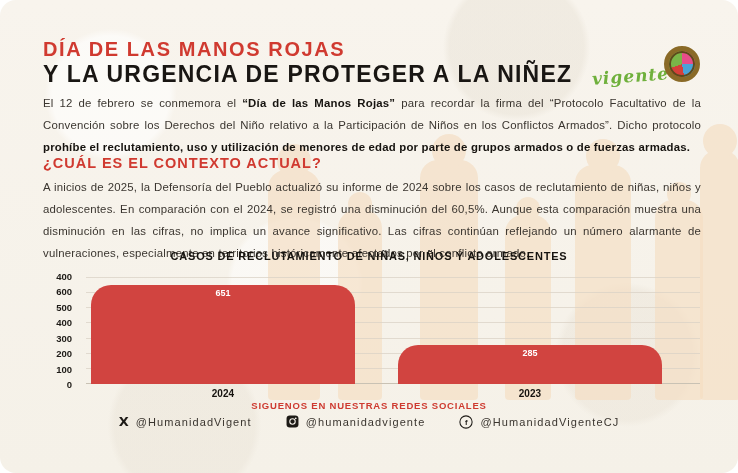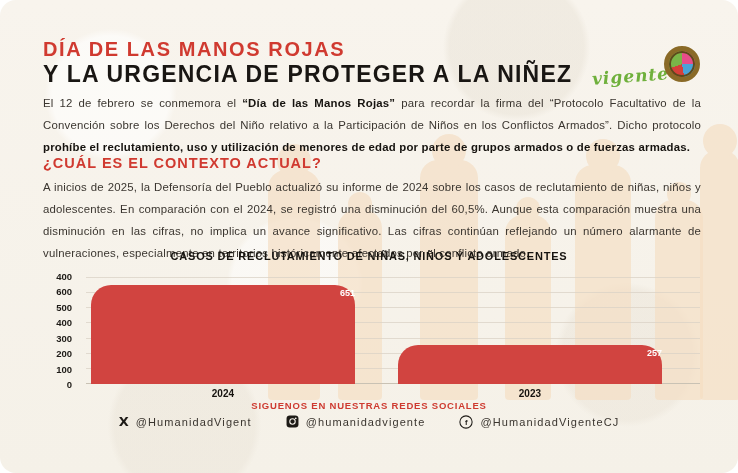--- a/index.html
+++ b/index.html
@@ -67,21 +67,21 @@
   .chart { position:absolute; left:40px; top:276px; width:662px; height:122px; }
   .chart-y-axis { position:absolute; left:0; top:0; width:40px; height:108px; }
   .ytick { position:absolute; right:8px; transform:translateY(50%);
            font-size:9.5px; font-weight:bold; color:#1d1a16; }
   .chart-plot { position:absolute; left:46px; top:2px; width:614px; height:106px; }
   .gridline { position:absolute; left:0; width:100%; height:1px;
               background:#d9d2c5; opacity:.75; }
   .gridline.baseline { background:#c9c2b4; opacity:1; }
   .bar { position:absolute; bottom:0; border-radius:20px 20px 0 0; }
   .bar-value { position:absolute; top:3px; left:0; width:100%;
-               text-align:right; font-size:9px; font-weight:bold; }
+               text-align:center; font-size:9px; font-weight:bold; }
   .xlabel { position:absolute; top:110px; transform:translateX(-50%);
             font-size:10px; font-weight:bold; color:#16130f; }
 
   
   .footer-heading { position:absolute; left:43px; top:400px; width:652px;
             text-align:center; color:#ce3a30; font-weight:bold;
             font-size:9.5px; letter-spacing:.8px; }
   .social-row { position:absolute; left:43px; top:414px; width:652px;
             display:flex; justify-content:center; gap:34px; align-items:center; }
   .social-item { display:flex; align-items:center; gap:7px; cursor:pointer; }
@@ -143,21 +143,21 @@
           <div class="gridline" style="bottom: 42.8571%;"></div>
           <div class="gridline" style="bottom: 57.1429%;"></div>
           <div class="gridline" style="bottom: 71.4286%;"></div>
           <div class="gridline" style="bottom: 85.7143%;"></div>
           <div class="gridline" style="bottom: 100%;"></div>
           <div class="bar" style="left: 0.8%; width: 43%; height: 93%; background: rgb(209, 68, 64);">
             <div class="bar-value" style="color: rgb(255, 255, 255);">651</div>
           </div>
           <div class="xlabel" style="left: 22.3%;">2024</div>
           <div class="bar" style="left: 50.8%; width: 43%; height: 36.7143%; background: rgb(209, 68, 64);">
-            <div class="bar-value" style="color: rgb(255, 255, 255);">257</div>
+            <div class="bar-value" style="color: rgb(255, 255, 255);">285</div>
           </div>
           <div class="xlabel" style="left: 72.3%;">2023</div>
         </div>
     </div>
 
     <div class="footer-heading">SIGUENOS EN NUESTRAS REDES SOCIALES</div>
     <div class="social-row">
       <div class="social-item">
         <span class="icon-x">X</span>
         <span class="social-handle">@HumanidadVigent</span>

